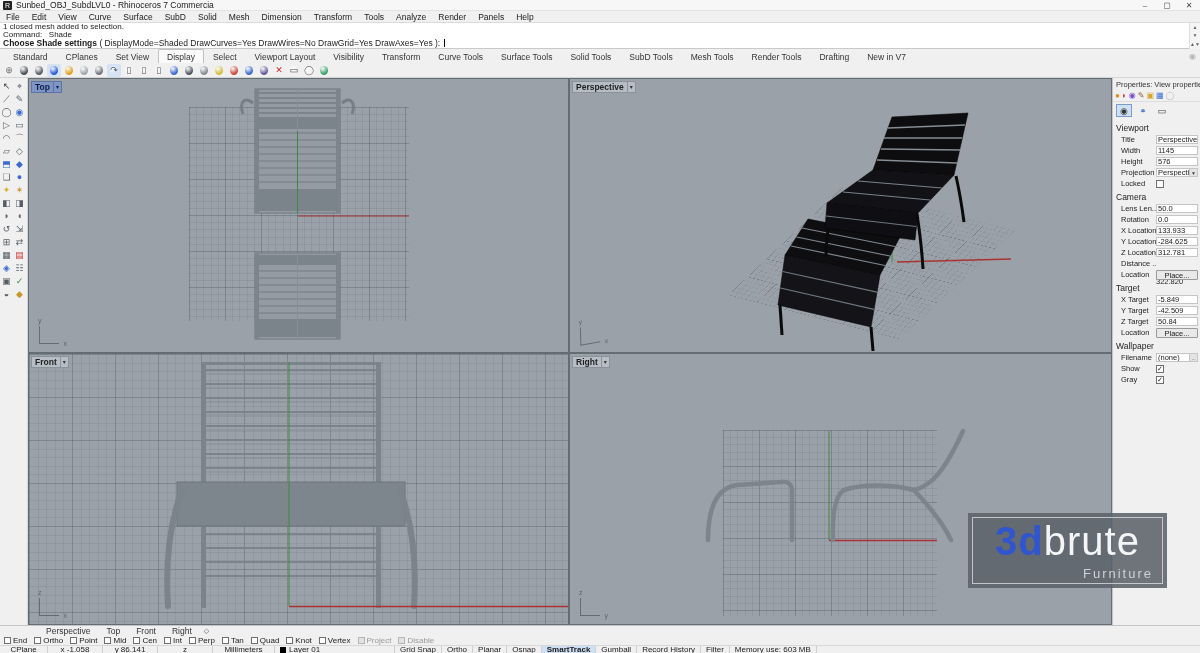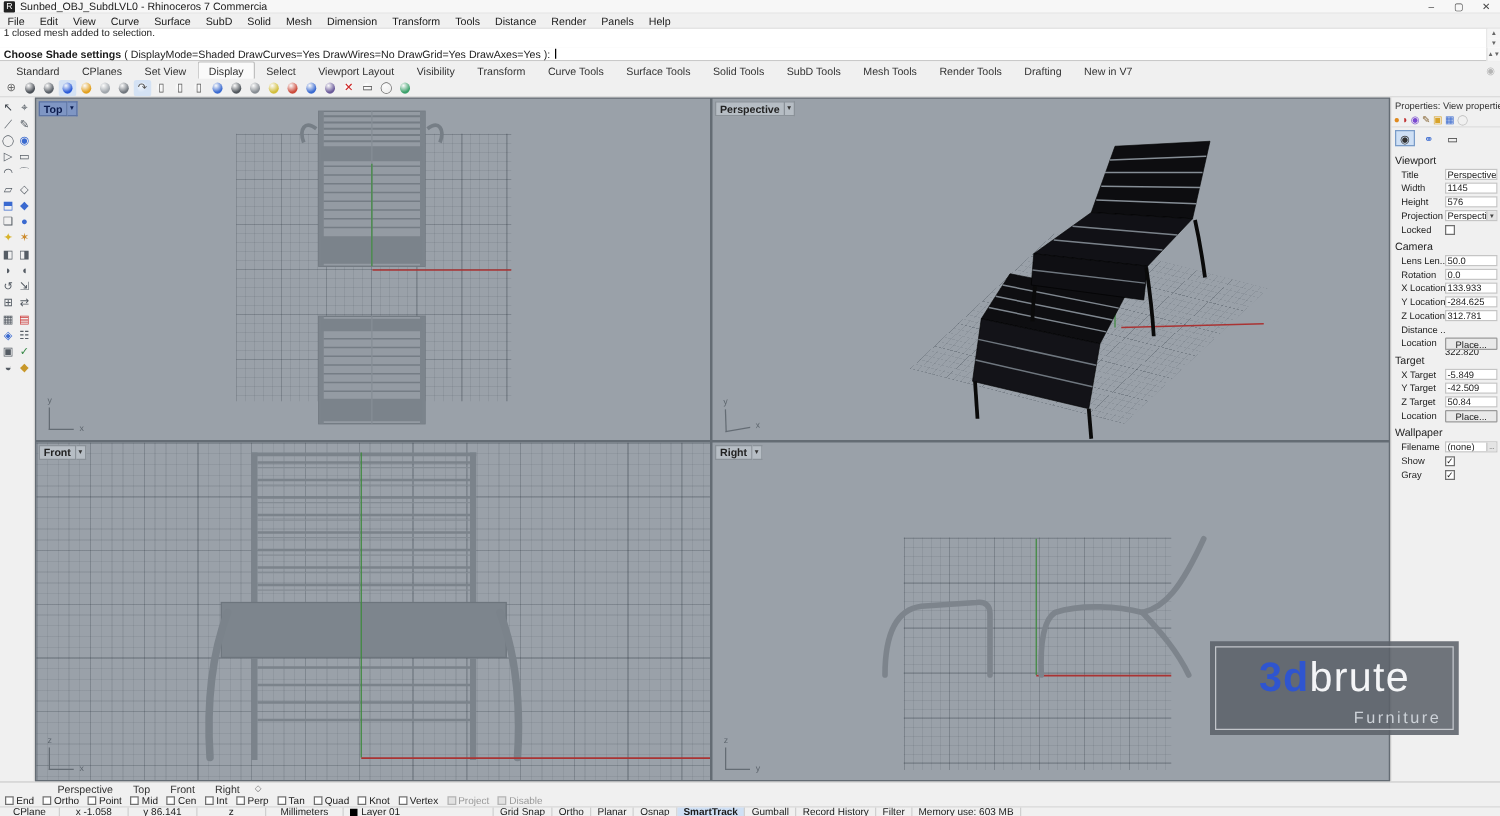--- a/index.html
+++ b/index.html
@@ -137,21 +137,21 @@
   #status .seg.w62 { width:62px; justify-content:center; }
   #status .seg.layer { width:120px; gap:3px; }
   #status .swatch { width:6px; height:6px; background:#000; display:inline-block; }
   #status .seg.active { background:#cfe0f5; font-weight:bold; }
 
   
   #watermark { position:absolute; left:968px; top:513px; width:199px; height:75px;
     background:rgba(92,98,106,.88); z-index:50; }
   #watermark::after { content:""; position:absolute; inset:4px; border:1px solid rgba(225,228,232,.75); }
   #watermark .brand { position:absolute; left:0; right:0; top:12px; text-align:center;
-    font-size:33px; line-height:33px; letter-spacing:1px; }
+    font-size:40px; line-height:33px; letter-spacing:1px; }
   #watermark .b1 { color:#2f55cf; font-weight:bold; }
   #watermark .b2 { color:#f4f5f7; font-weight:normal; }
   #watermark .sub { position:absolute; right:14px; bottom:7px; font-size:13px; color:#cdd2d8;
     letter-spacing:2px; font-weight:300; }
 </style>
 </head>
 <body>
 
 <div id="titlebar">
   <span class="appicon">R</span>
@@ -167,28 +167,29 @@
     <span>Edit</span>
     <span>View</span>
     <span>Curve</span>
     <span>Surface</span>
     <span>SubD</span>
     <span>Solid</span>
     <span>Mesh</span>
     <span>Dimension</span>
     <span>Transform</span>
     <span>Tools</span>
-    <span>Distance</span>
+    <span>Analyze</span>
     <span>Render</span>
     <span>Panels</span>
     <span>Help</span>
   </div>
 
 <div id="history">
   <div class="hline">1 closed mesh added to selection.</div>
+  <div class="hline">Command: _Shade</div>
   <div id="hscroll">
     <span>▲</span>
     <span>▼</span>
   </div>
 </div>
 
 <div id="prompt">
   <b>Choose Shade settings</b>
   <span> </span>
   <span>( DisplayMode=Shaded  DrawCurves=Yes  DrawWires=No  DrawGrid=Yes  DrawAxes=Yes ):</span>

